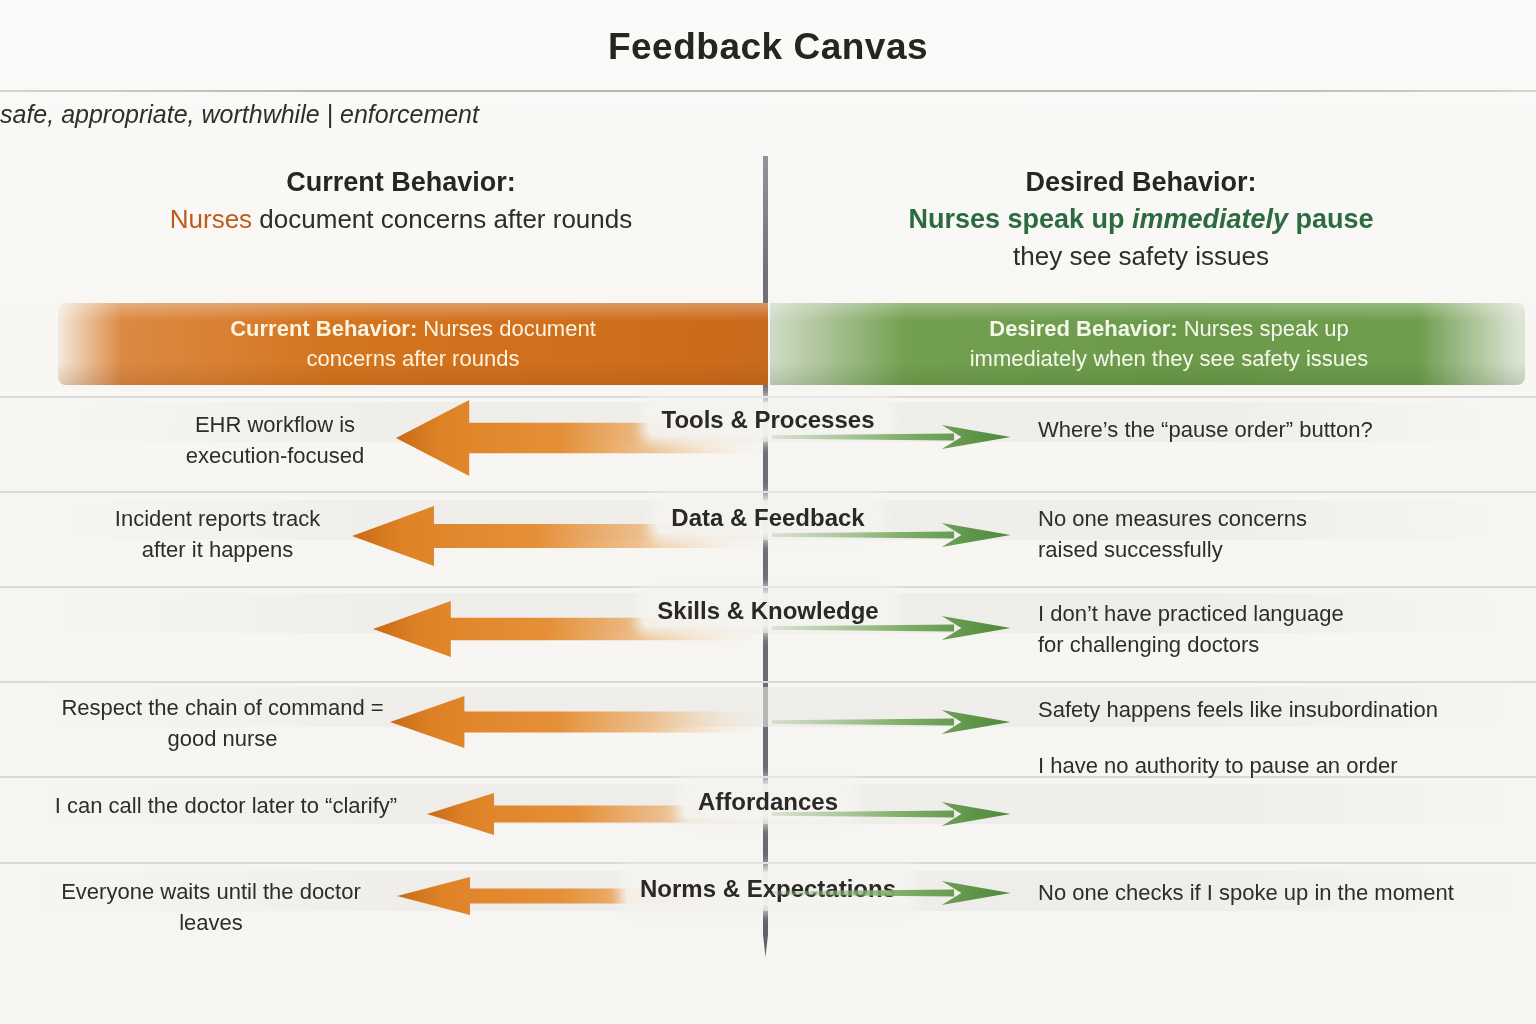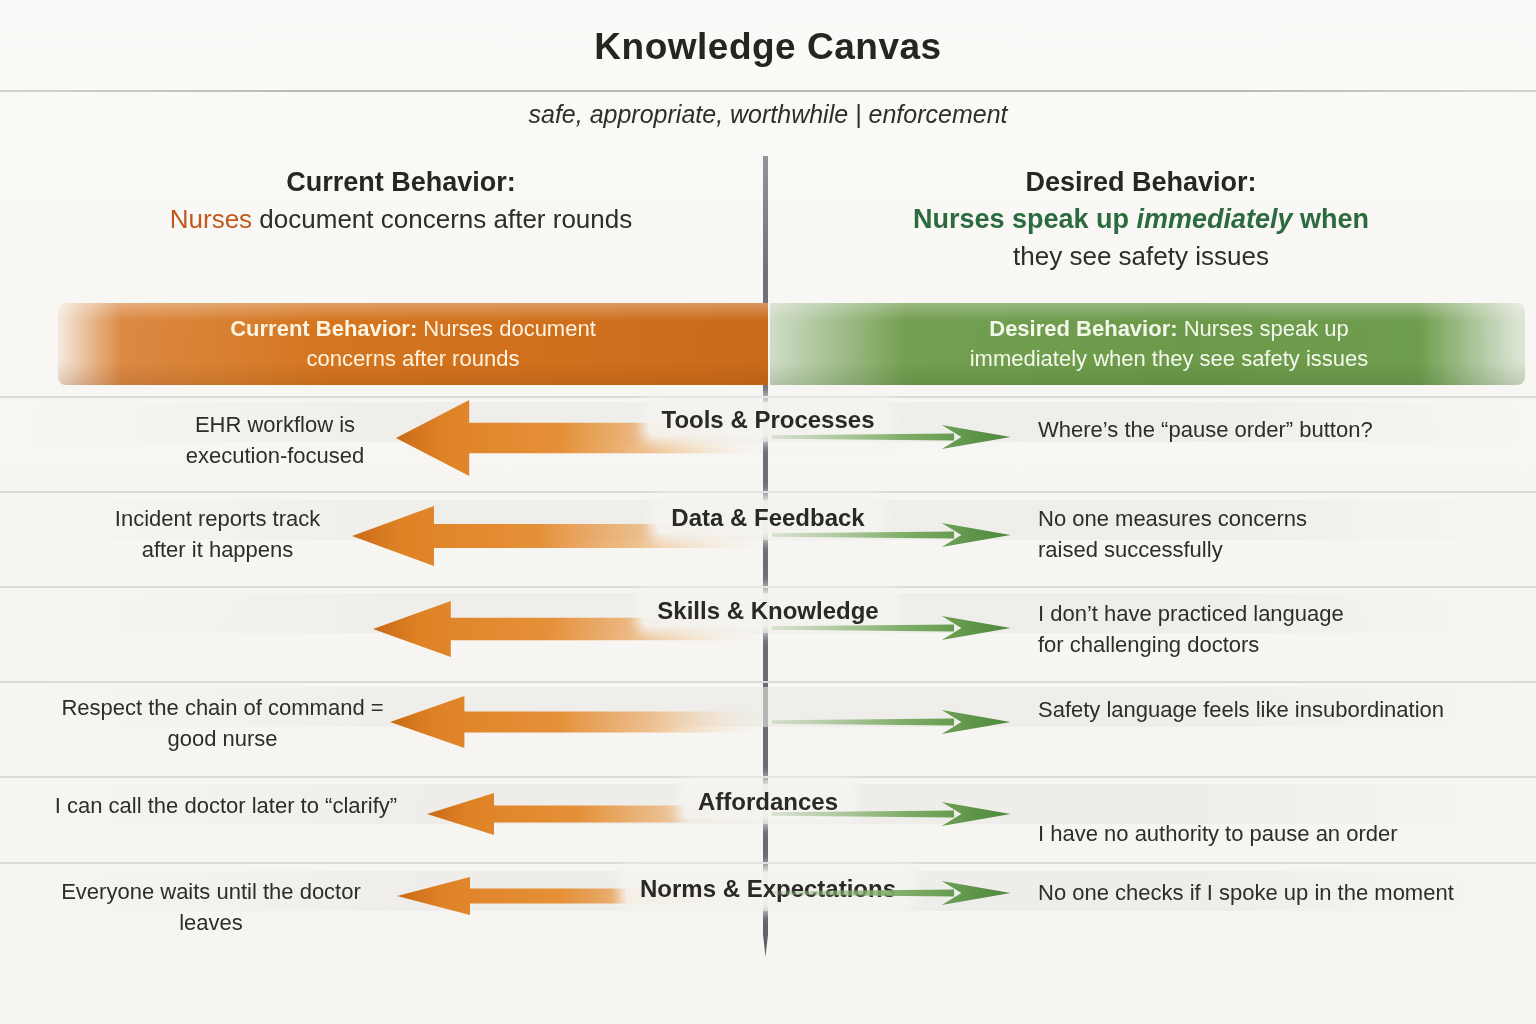--- a/index.html
+++ b/index.html
@@ -6,21 +6,21 @@
   .canvas{
     position:relative;width:1536px;height:1024px;margin:0 auto;
     background:linear-gradient(180deg,#fbfaf8 0%,#f7f6f3 40%,#f6f5f2 100%);
     font-family:"Liberation Sans",sans-serif;color:#2e2d2a;overflow:hidden;
   }
   
   .title{position:absolute;top:26px;left:0;width:100%;text-align:center;
     font-size:37px;font-weight:700;color:#262522;letter-spacing:.5px;}
   .title-rule{position:absolute;top:90px;left:0;width:100%;height:2px;
     background:linear-gradient(90deg,#d4d3d0,#b9b8b5 20%,#b9b8b5 80%,#d4d3d0);}
-  .subtitle{position:absolute;top:100px;left:0;width:100%;text-align:center;
+  .subtitle{position:absolute;top:100px;left:0;width:100%;text-align:left;
     font-size:25px;font-style:italic;color:#2f2e2b;}
   .col-header{position:absolute;top:164px;text-align:center;line-height:37px;font-size:26px;}
   .col-header .l1{font-weight:700;font-size:27px;color:#272623;}
   .hdr-left{left:96px;width:610px;}
   .hdr-right{left:836px;width:610px;}
   .orange-word{color:#bf5a1c;font-weight:400;}
   .green-line{color:#2c6b3f;font-weight:700;font-size:27px;}
   .green-em{font-style:italic;}
   
   .divider{position:absolute;left:763px;top:156px;width:5px;height:801px;
@@ -70,21 +70,21 @@
   .oarrow.o4{left:390px;top:696px;width:372px;height:52px;}
   .oarrow.o5{left:427px;top:793px;width:335px;height:42px;}
   .oarrow.o6{left:397px;top:877px;width:365px;height:38px;}
   .garrow{left:772px;width:246px;height:30px;}
   .garrow.g1{top:422px}.garrow.g2{top:520px}.garrow.g3{top:613px}
   .garrow.g4{top:707px}.garrow.g5{top:799px}.garrow.g6{top:878px}
   .des.d1{top:414px;left:1038px;width:460px;}
   .des.d2{top:503px;left:1038px;width:300px;}
   .des.d3{top:598px;left:1038px;width:335px;}
   .des.d4{top:694px;left:1038px;width:465px;}
-  .des.d5{top:818px;left:1038px;width:430px;}
+  .des.d5{top:750px;left:1038px;width:430px;}
   .des.d6{top:877px;left:1038px;width:480px;}
 </style>
 </head>
 <body>
 
 <div class="canvas">
 
   <svg width="0" height="0" style="position:absolute" aria-hidden="true">
     <defs>
       <linearGradient id="ogr" x1="0" y1="0" x2="1" y2="0">
@@ -97,35 +97,35 @@
       </linearGradient>
       <linearGradient id="ggr" x1="0" y1="0" x2="1" y2="0">
         <stop offset="0" stop-color="#96b987" stop-opacity="0.30"></stop>
         <stop offset="0.55" stop-color="#7fae67"></stop>
         <stop offset="0.85" stop-color="#5d9448"></stop>
         <stop offset="1" stop-color="#4e8a3c"></stop>
       </linearGradient>
     </defs>
   </svg>
 
-  <div class="title">Knowledge Canvas</div>
+  <div class="title">Feedback Canvas</div>
   <div class="title-rule"></div>
   <div class="subtitle">safe, appropriate, worthwhile | enforcement</div>
 
   <div class="col-header hdr-left">
     <div class="l1">Current Behavior:</div>
     <div class="l2">
       <span class="orange-word">Nurses</span><span> document concerns after rounds</span>
     </div>
   </div>
 
   <div class="col-header hdr-right">
     <div class="l1">Desired Behavior:</div>
     <div class="l2 green-line">
-      <span>Nurses speak up </span><span class="green-em">immediately</span><span> when</span>
+      <span>Nurses speak up </span><span class="green-em">immediately</span><span> pause</span>
     </div>
     <div class="l3">they see safety issues</div>
   </div>
 
   <div class="divider"></div>
 
   <div class="banner banner-orange">
     <div class="banner-inner">
       <b>Current Behavior:</b><span> Nurses document concerns after rounds</span>
     </div>
@@ -178,21 +178,21 @@
     </svg>
   <div class="des d3">I don’t have practiced language for challenging doctors</div>
 
   <div class="cur u4">Respect the chain of command = good nurse</div>
   <svg class="oarrow o4" viewBox="0 0 100 100" preserveAspectRatio="none">
       <polygon points="0,50 20,0 20,30 100,30 100,70 20,70 20,100" fill="url(#ogr)"></polygon>
     </svg>
   <svg class="garrow g4" viewBox="0 0 100 30" preserveAspectRatio="none">
       <path d="M0 13.2 L74 11.6 L74 18.4 L0 16.8 Z M69 3 L97 15 L69 27 L77 15 Z" fill="url(#ggr)"></path>
     </svg>
-  <div class="des d4">Safety language feels like insubordination</div>
+  <div class="des d4">Safety happens feels like insubordination</div>
 
   <div class="cur u5">I can call the doctor later to “clarify”</div>
   <svg class="oarrow o5" viewBox="0 0 100 100" preserveAspectRatio="none">
       <polygon points="0,50 20,0 20,30 100,30 100,70 20,70 20,100" fill="url(#ogr)"></polygon>
     </svg>
   <div class="cat c5"><span>Affordances</span></div>
   <svg class="garrow g5" viewBox="0 0 100 30" preserveAspectRatio="none">
       <path d="M0 13.2 L74 11.6 L74 18.4 L0 16.8 Z M69 3 L97 15 L69 27 L77 15 Z" fill="url(#ggr)"></path>
     </svg>
   <div class="des d5">I have no authority to pause an order</div>

